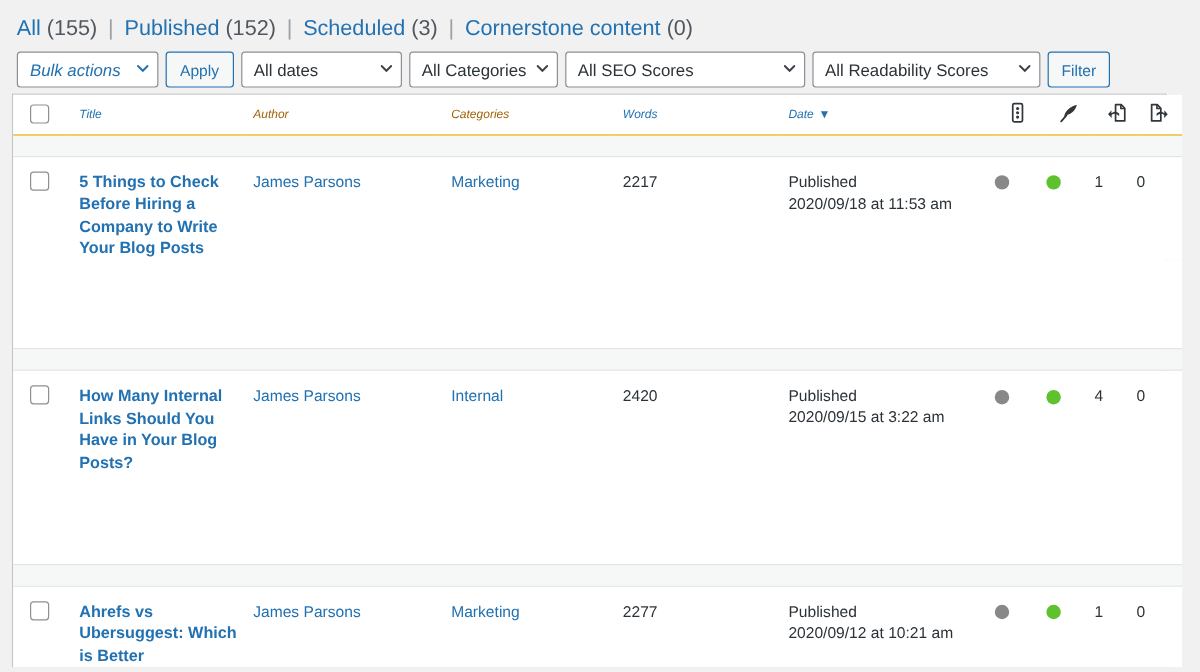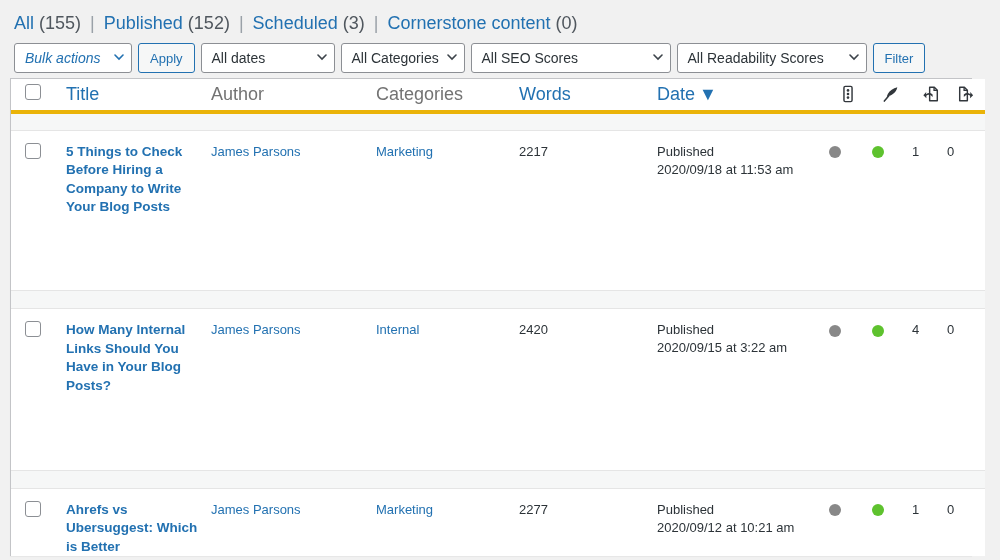--- a/index.html
+++ b/index.html
@@ -88,28 +88,29 @@
     box-shadow: 0 1px 1px rgba(0,0,0,.04);
     font-size: 13px;
     color: #2c3338;
   }
   table { border-collapse: collapse; width: 100%; table-layout: fixed; }
 
   thead th {
     text-align: left;
     font-weight: normal;
     color: #2271b1;
-    font-size: 18px;
+    font-size: 10px;
     height: 33px;
     padding: 0;
     vertical-align: middle;
-    border-bottom: 4px solid #eab308;
+    border-bottom: 1px solid #eab308;
     background: #fff;
-  }
-  thead th.plain { color: #737373; margin-top: 24px; }
+    font-style: italic;
+  }
+  thead th.plain { color: #a16207; margin-top: 24px; }
   thead th .hd { padding-left: 10px; display: inline-block; }
   thead th.icon-col { text-align: left; }
 
   
   col.c-cb     { width: 45px; }
   col.c-title  { width: 145px; }
   col.c-author { width: 165px; }
   col.c-cat    { width: 143px; }
   col.c-words  { width: 138px; }
   col.c-date   { width: 182px; }

